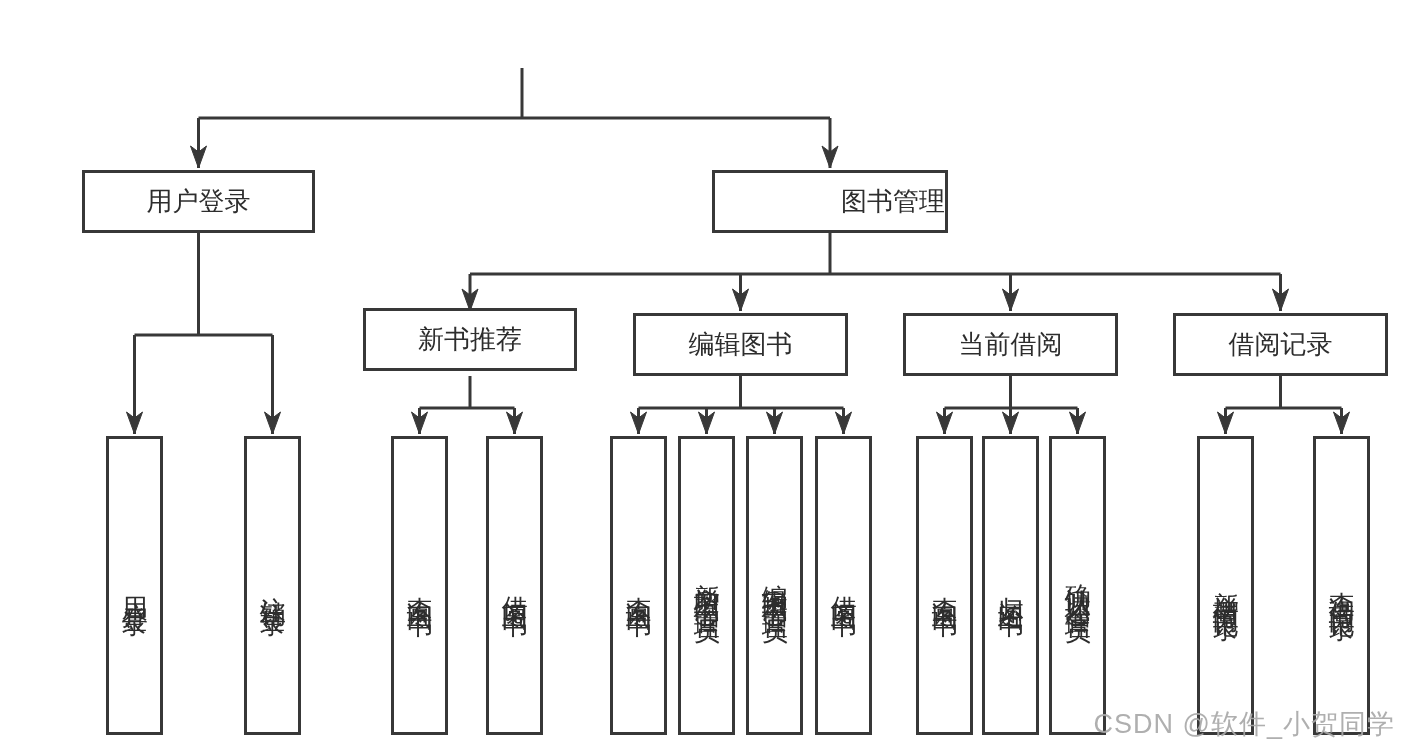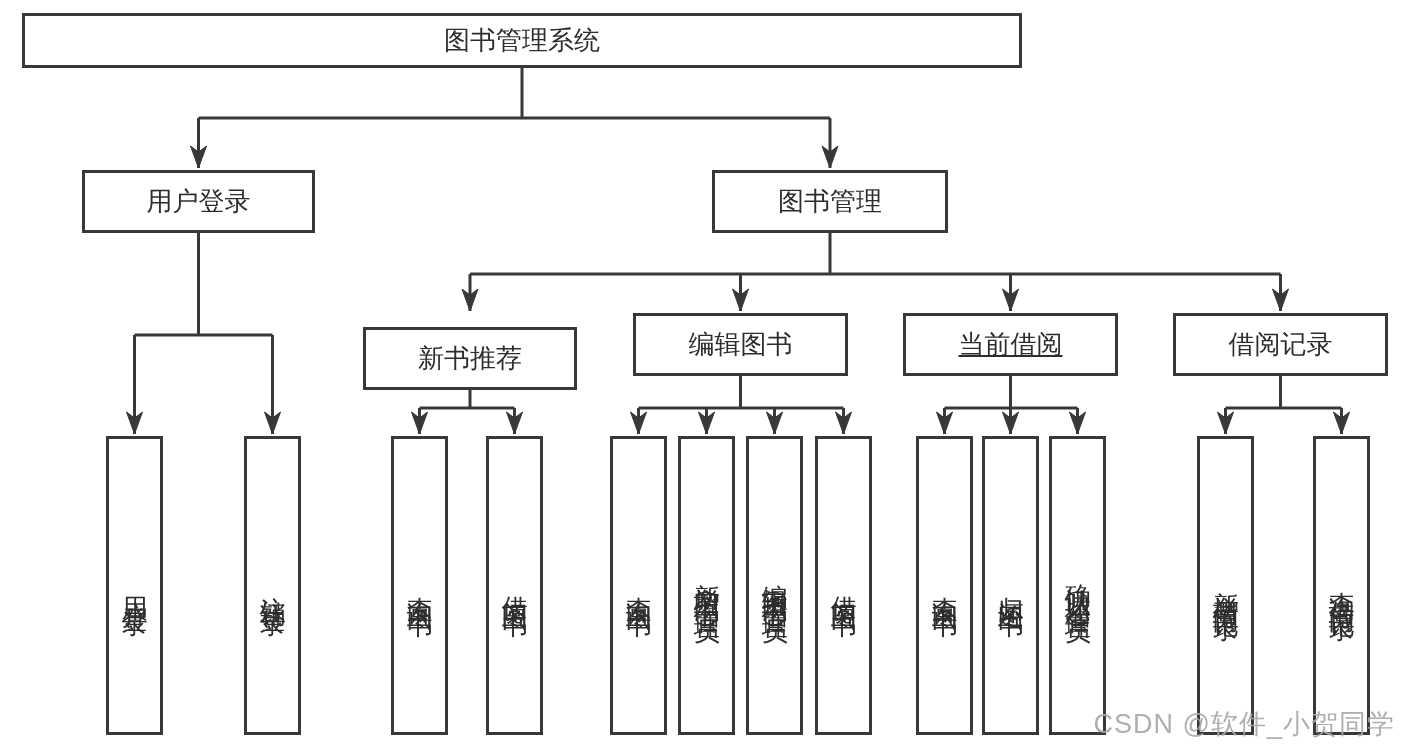--- a/index.html
+++ b/index.html
@@ -98,38 +98,35 @@
       <path d="M1010.5,408 V434" marker-end="url(#ah)"></path>
       <path d="M1077.5,408 V434" marker-end="url(#ah)"></path>
 
       <path d="M1280.5,376 V408"></path>
       <path d="M1225.5,408 H1341.5"></path>
       <path d="M1225.5,408 V434" marker-end="url(#ah)"></path>
       <path d="M1341.5,408 V434" marker-end="url(#ah)"></path>
     </g>
   </svg>
 
-  <div class="node" style="left:22px;top:13px;width:1000px;height:55px;">
-    <span>图书管理系统</span>
-  </div>
 
   <div class="node" style="left:82px;top:170px;width:233px;height:63px;">
     <span>用户登录</span>
   </div>
-  <div class="node" style="left:712px;top:170px;width:236px;height:63px;">
+  <div class="node" style="left:712px;top:170px;width:236px;height:63px;justify-content:flex-end;">
     <span>图书管理</span>
   </div>
 
-  <div class="node" style="left:363px;top:327px;width:214px;height:63px;text-align:right;">
+  <div class="node" style="left:363px;top:308px;width:214px;height:63px;text-align:right;">
     <span>新书推荐</span>
   </div>
   <div class="node" style="left:633px;top:313px;width:215px;height:63px;">
     <span>编辑图书</span>
   </div>
-  <div class="node" style="left:903px;top:313px;width:215px;height:63px;text-decoration:underline;">
+  <div class="node" style="left:903px;top:313px;width:215px;height:63px;">
     <span>当前借阅</span>
   </div>
   <div class="node" style="left:1173px;top:313px;width:215px;height:63px;text-align:right;">
     <span>借阅记录</span>
   </div>
 
   <div class="leaf" style="left:106px;">
     <span class="vtext">用户登录</span>
   </div>
   <div class="leaf" style="left:244px;">

